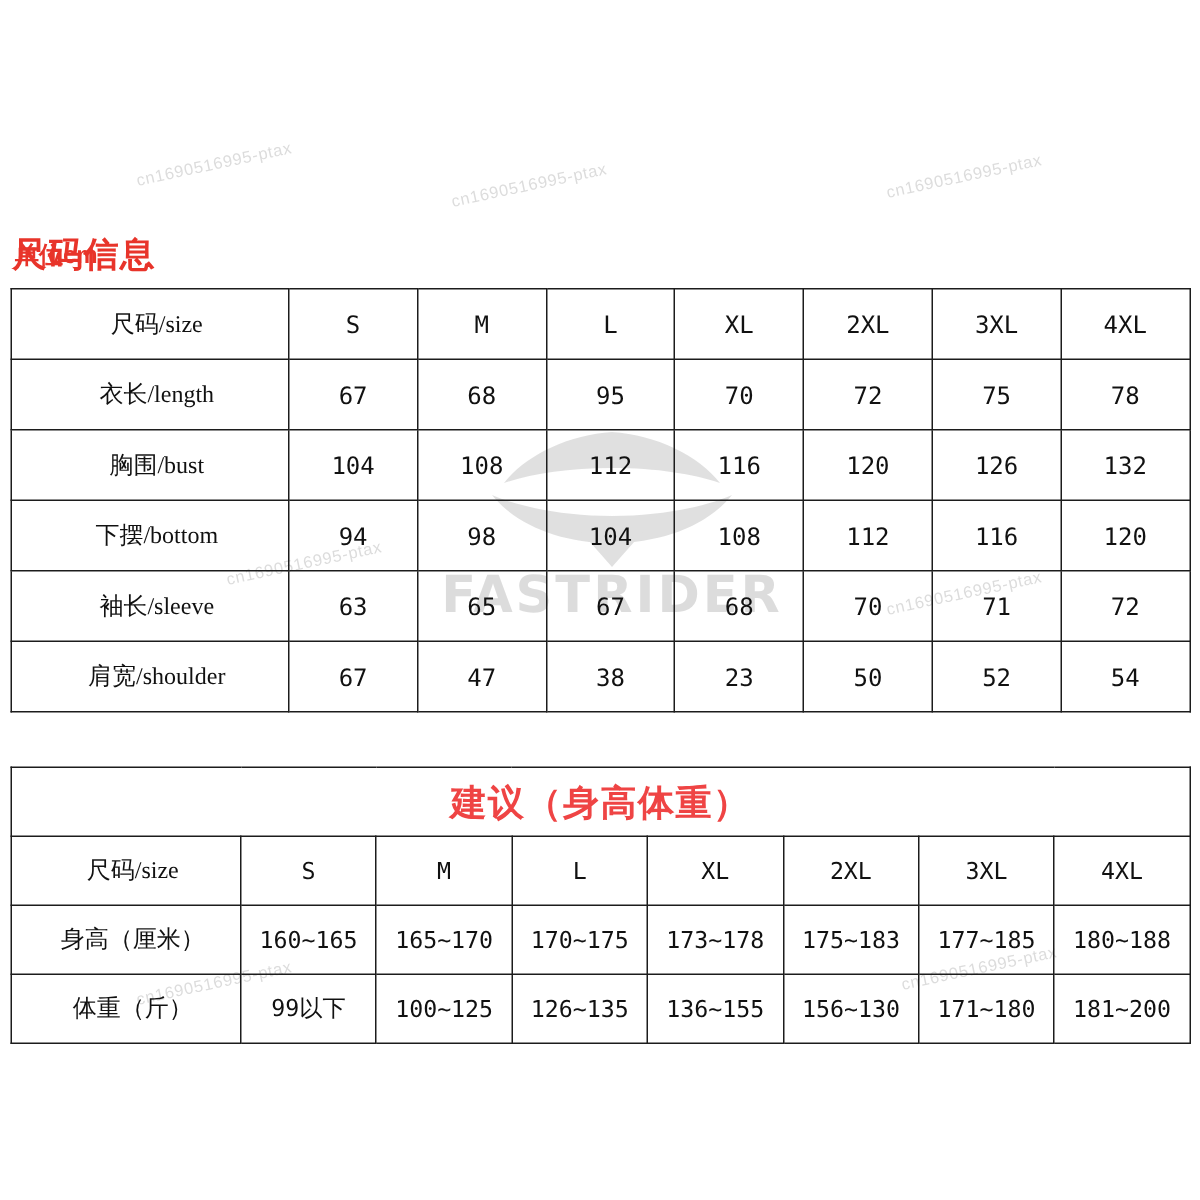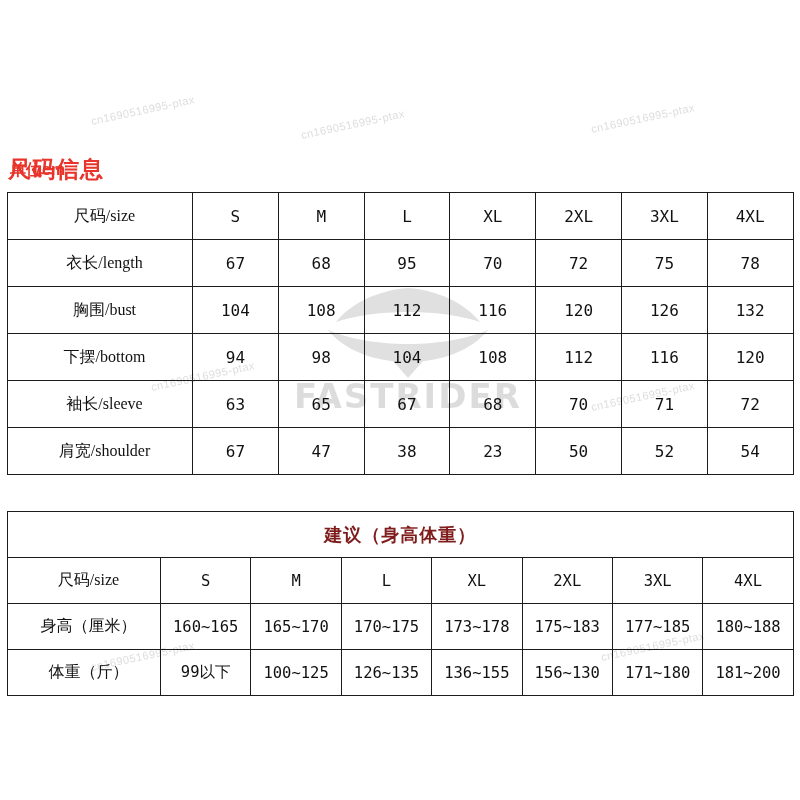--- a/index.html
+++ b/index.html
@@ -108,23 +108,23 @@
     font-family: Liberation Serif, serif;
   }
   .size-table col.c0 { width: 185px; }
   .size-table col.cx { width: 85.8px; }
 
   .rec-table col.c0 { width: 153px; }
   .rec-table col.cx { width: 90.4px; }
 
   .rec-table .banner {
     height: 45px;
-    font-size: 18px;
+    font-size: 24px;
     font-weight: bold;
-    color: #7f1d1d;
+    color: #ef4444;
     letter-spacing: 1px;
   }
   .rec-table td {
     height: 45px;
     font-size: 15.5px;
   }
   .rec-table td.rowhead { font-size: 16px; }
 
   .mono { font-family: "DejaVu Sans Mono", monospace; }
 </style>

